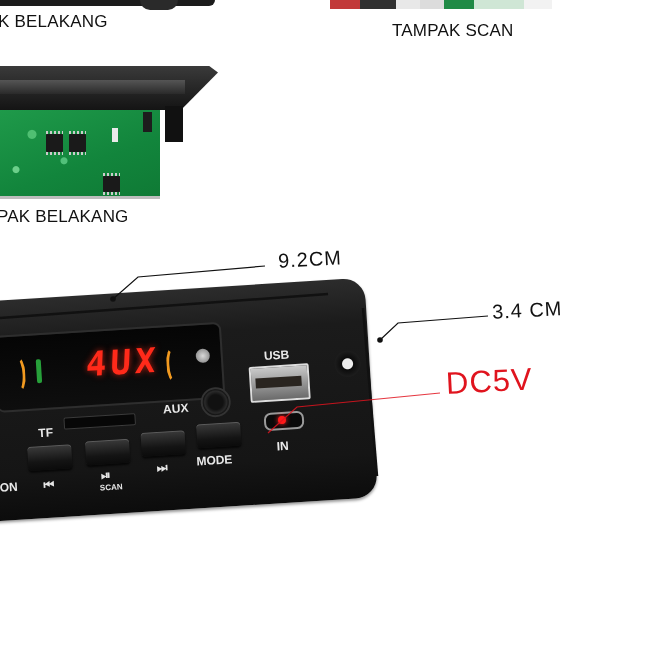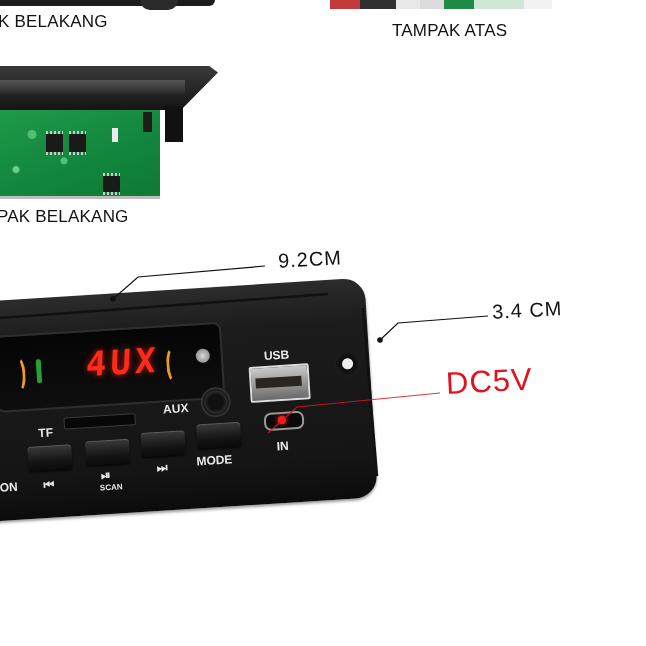--- a/index.html
+++ b/index.html
@@ -123,21 +123,21 @@
 
 <div class="abs top-right-pcb">
   <span style="width:30px; background:#c23a3a;"></span>
   <span style="width:36px; background:#303030;"></span>
   <span style="width:24px; background:#e8e8e8;"></span>
   <span style="width:24px; background:#dcdcdc;"></span>
   <span style="width:30px; background:#1f8a45;"></span>
   <span style="width:50px; background:#cfe6d5;"></span>
   <span style="width:28px; background:#f2f2f2;"></span>
 </div>
-<div class="abs caption" style="left:392px; top:21px;">TAMPAK ATAS</div>
+<div class="abs caption" style="left:392px; top:21px;">TAMPAK SCAN</div>
 
 <div class="abs pcb"></div>
 <div class="abs rear-frame"></div>
 <div class="abs rear-frame-bar"></div>
 <div class="abs rear-bracket"></div>
 <div class="abs chip" style="left:46px; top:134px; width:17px; height:18px;"></div>
 <div class="abs chip" style="left:69px; top:134px; width:17px; height:18px;"></div>
 <div class="abs chip" style="left:103px; top:176px; width:17px; height:16px;"></div>
 <div class="abs pcb-comp" style="left:143px; top:112px; width:9px; height:20px;"></div>
 <div class="abs pcb-comp" style="left:112px; top:128px; width:6px; height:14px; background:#eaeaea;"></div>

